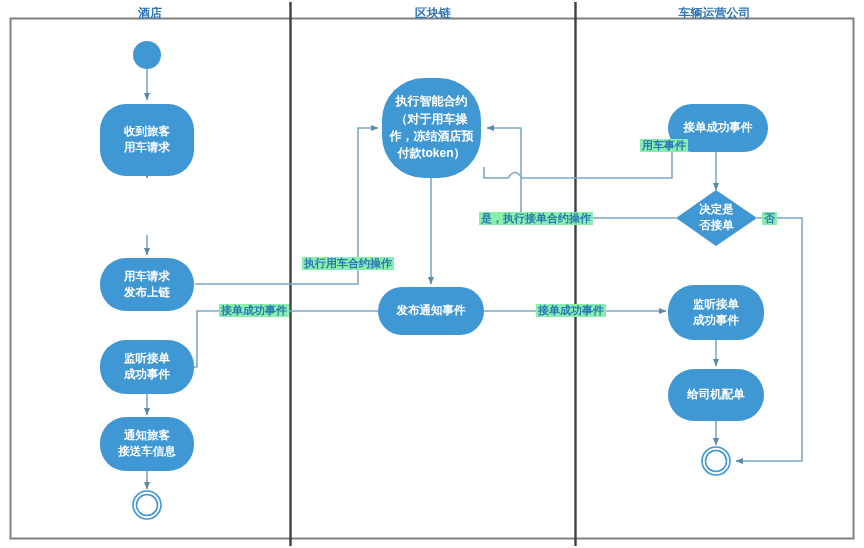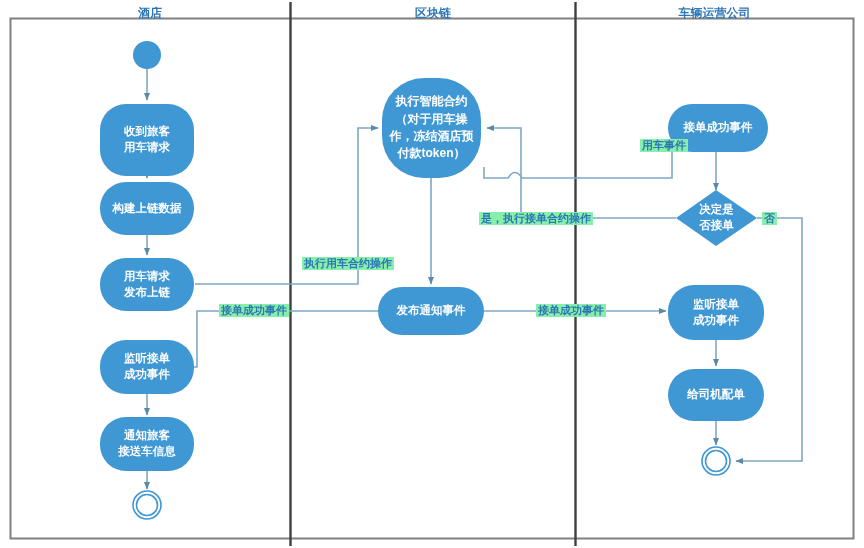--- a/index.html
+++ b/index.html
@@ -94,23 +94,20 @@
   <div class="lane-title" style="left:291px;top:5px;width:284px;">区块链</div>
   <div class="lane-title" style="left:576px;top:5px;width:277px;">车辆运营公司</div>
 
   <div class="node start" style="left:133px;top:41px;width:28px;height:28px;"></div>
 
   <div class="node action" style="left:100px;top:104px;width:94px;height:72px;">
     <span class="txt">收到旅客
 用车请求</span>
   </div>
 
-  <div class="node action" style="left:100px;top:182px;width:94px;height:53px;">
-    <span class="txt">构建上链数据</span>
-  </div>
 
   <div class="node action" style="left:100px;top:258px;width:94px;height:53px;">
     <span class="txt">用车请求
 发布上链</span>
   </div>
 
   <div class="node action" style="left:100px;top:340px;width:94px;height:54px;">
     <span class="txt">监听接单
 成功事件</span>
   </div>

